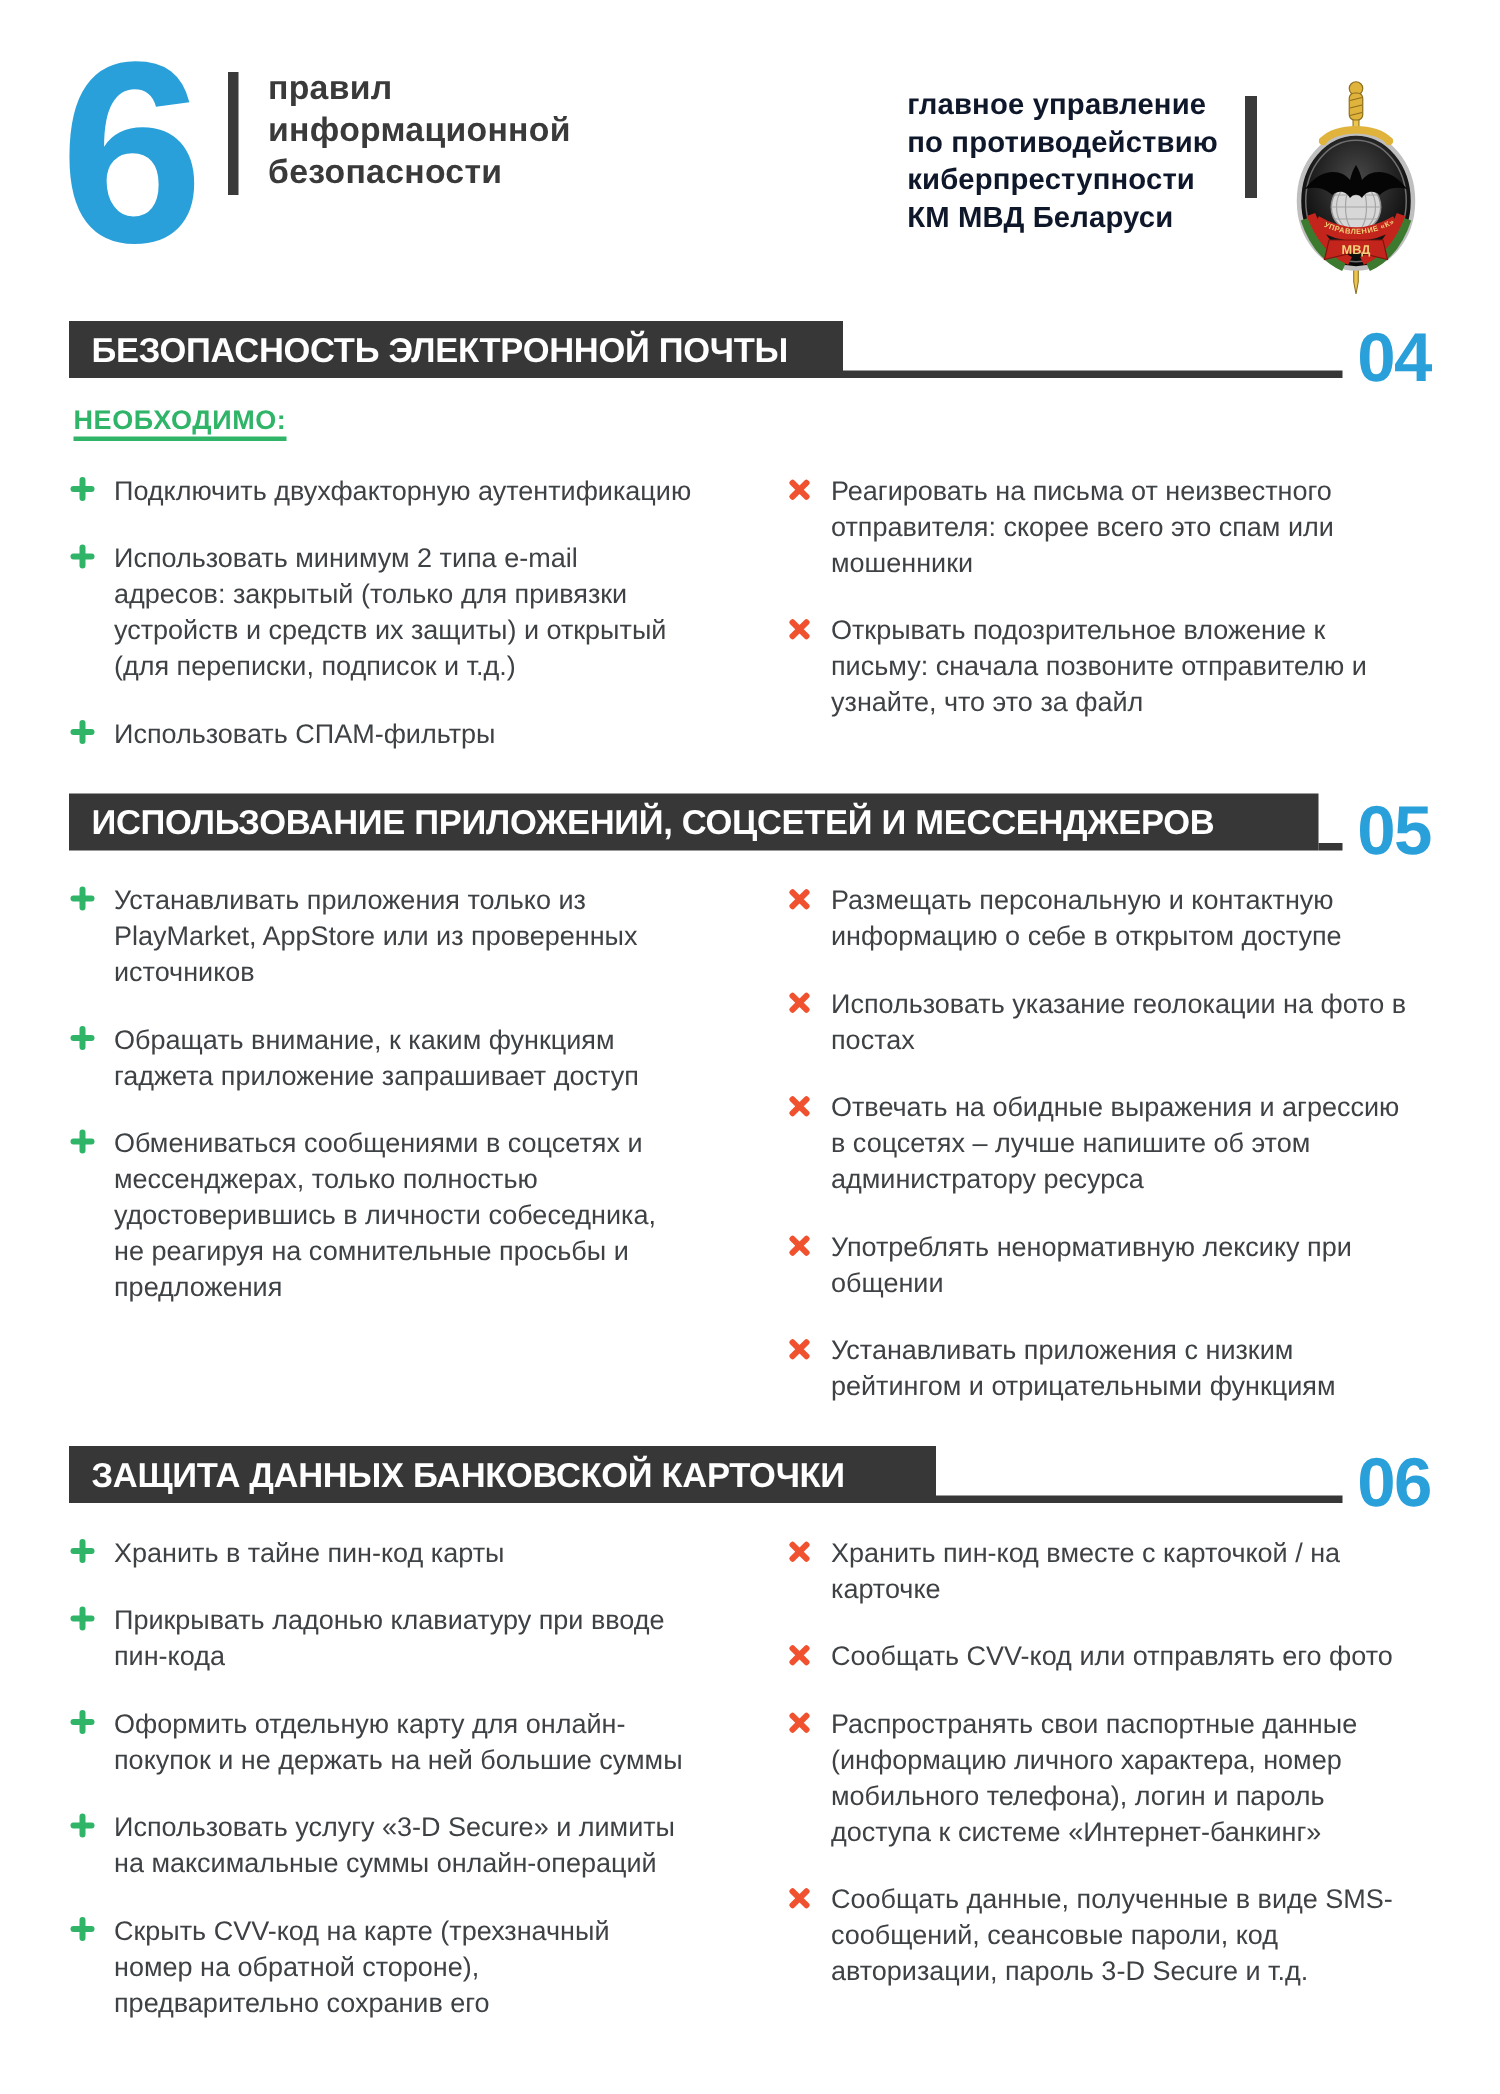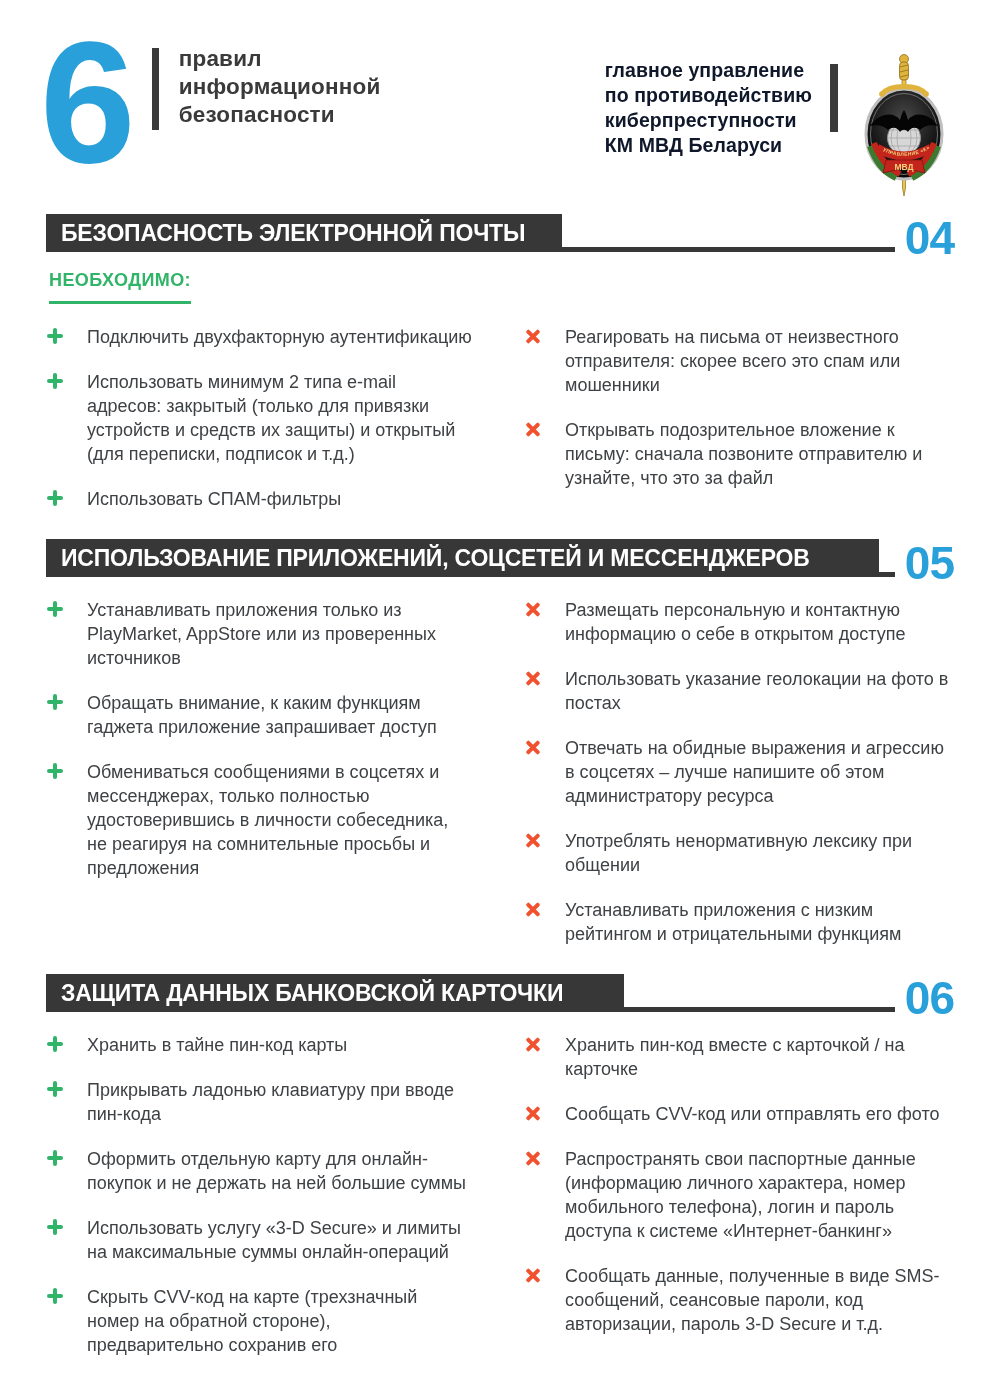--- a/index.html
+++ b/index.html
@@ -31,23 +31,23 @@
   #sections section:nth-child(1) .bar{min-width:516px;}
   #sections section:nth-child(2) .bar{min-width:833px;}
   #sections section:nth-child(3) .bar{min-width:578px;}
   .bar-line{flex:1;height:5px;background:var(--bar);align-self:flex-end;margin-right:10px;min-width:0;}
   .bar-num{align-self:flex-end;color:var(--blue);font-weight:bold;font-size:46px;
            line-height:34px;margin-bottom:-3px;letter-spacing:-1px;}
   .labels{display:grid;grid-template-columns:448px 1fr;column-gap:30px;margin-top:18px;padding-left:3px;}
   .do-label{color:var(--green);border-bottom:3px solid var(--green);}
   .dont-label{color:var(--red);border-bottom:3px solid var(--red);}
   .do-label,.dont-label{display:inline-block;justify-self:start;font-weight:bold;font-size:18px;
-           letter-spacing:0.4px;padding-bottom:10px;}
+           letter-spacing:0.4px;padding-bottom:0;}
   .cols{display:grid;grid-template-columns:448px 1fr;column-gap:30px;}
-  .item{display:flex;gap:24px;margin-top:21px;}
+  .item{display:flex;gap:13px;margin-top:21px;}
   .txt{font-size:18px;line-height:24px;color:var(--text);max-width:385px;}
   
   .marker{flex:0 0 17px;height:17px;position:relative;margin-top:3px;}
   .plus::before{content:"";position:absolute;left:6.5px;top:0;width:4px;height:16px;
                 background:var(--green);border-radius:2px;}
   .plus::after{content:"";position:absolute;left:0.5px;top:6px;width:16px;height:4px;
                background:var(--green);border-radius:2px;}
   .cross::before,.cross::after{content:"";position:absolute;left:6.5px;top:0;width:4px;height:17px;
                background:var(--red);border-radius:1.5px;}
   .cross::before{transform:rotate(45deg);}

